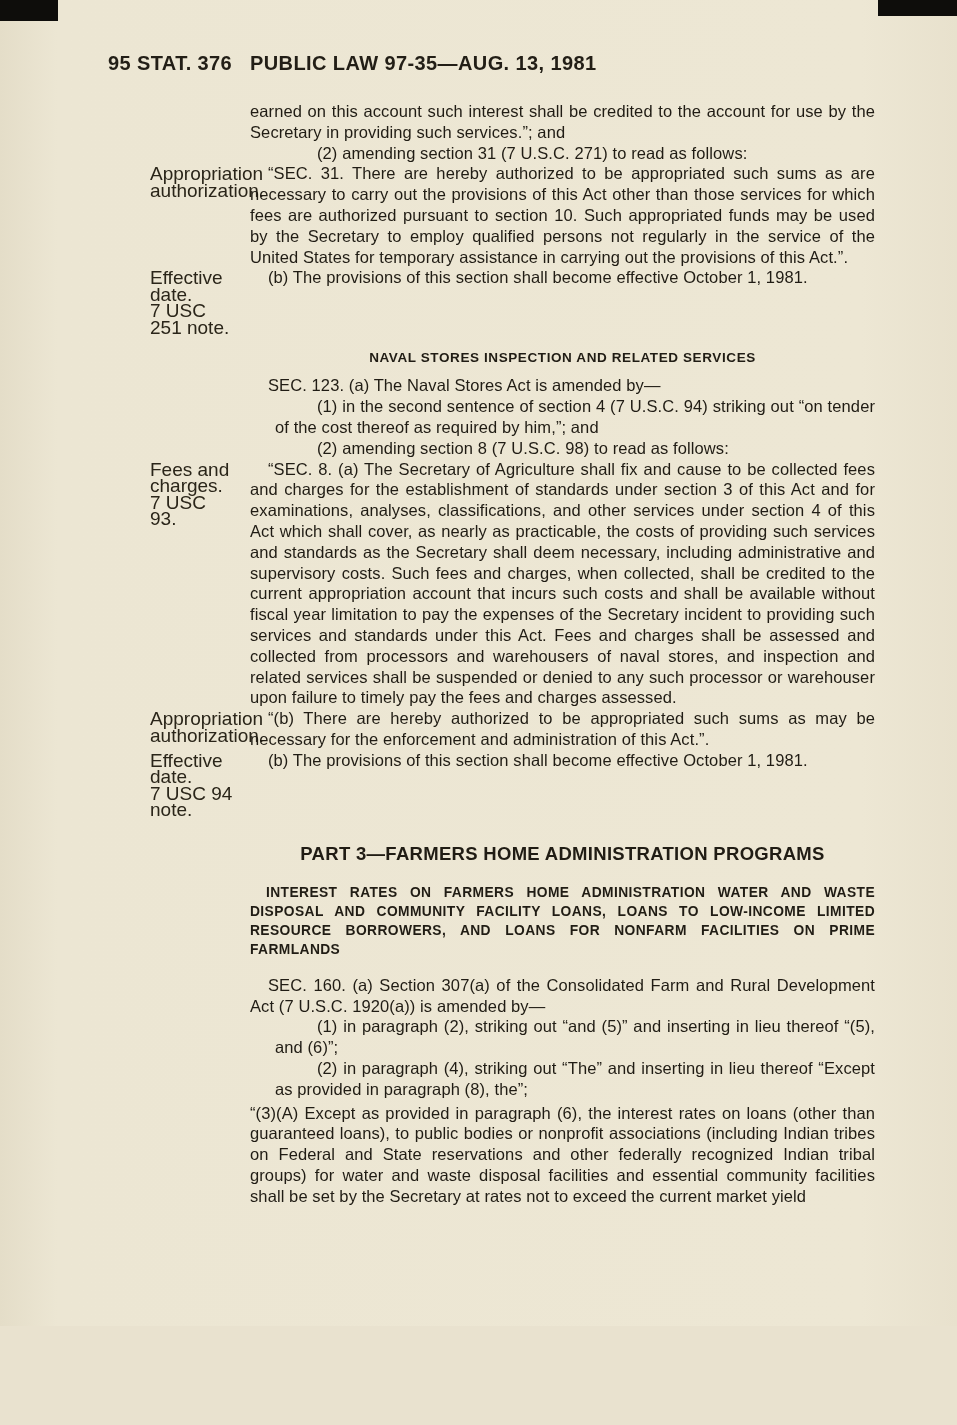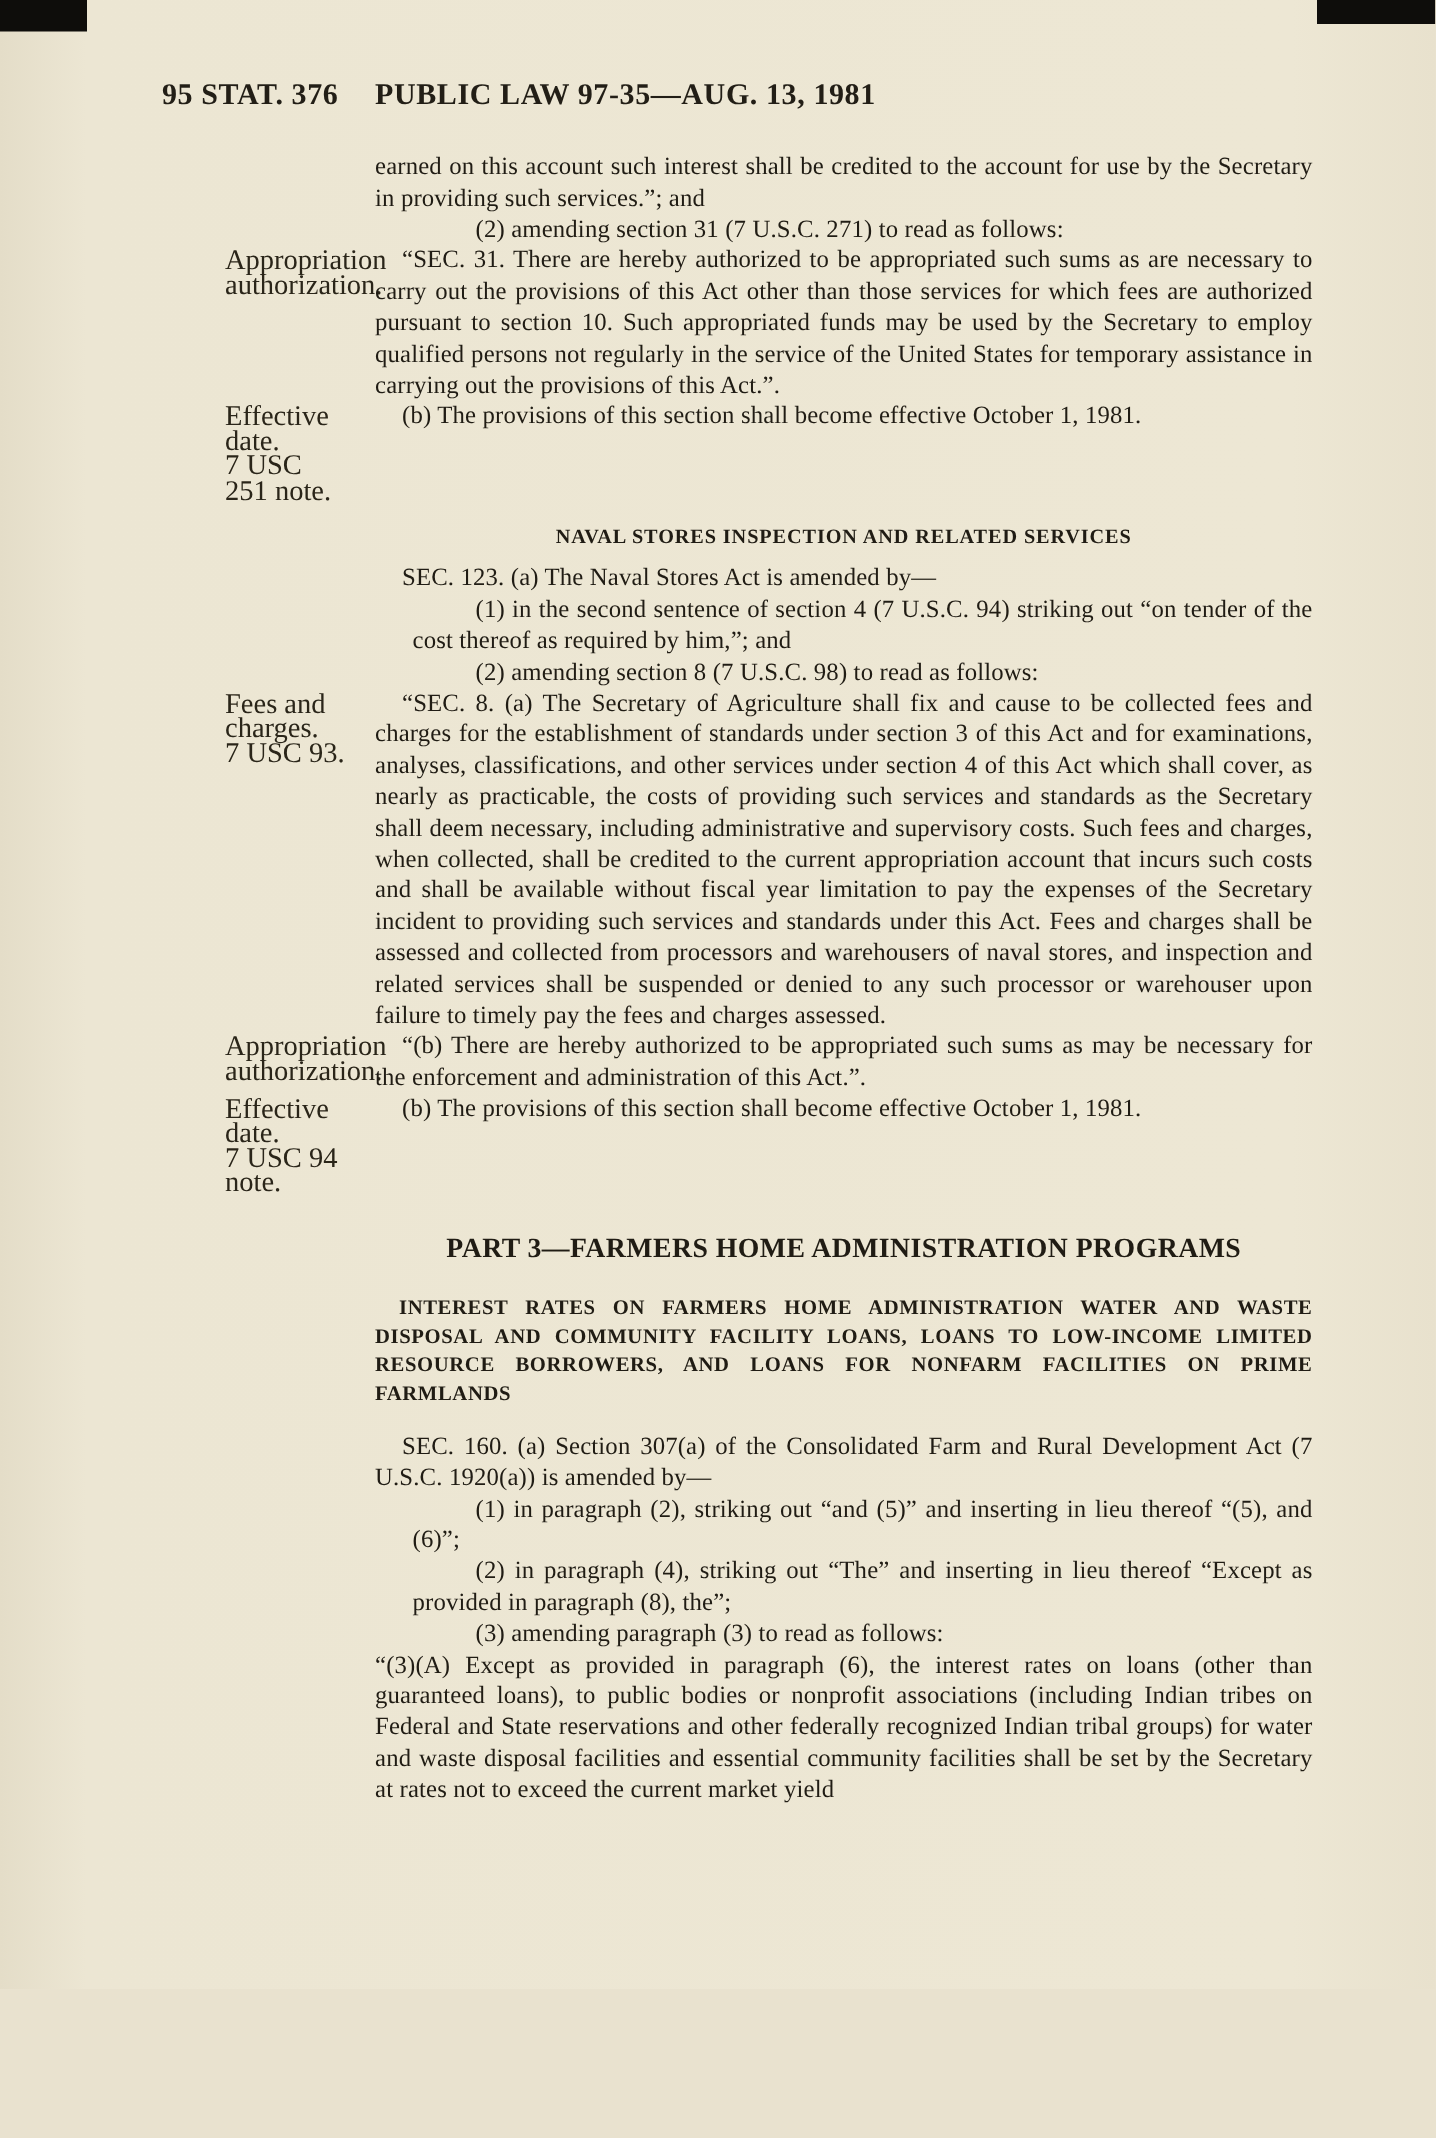--- a/index.html
+++ b/index.html
@@ -3,21 +3,21 @@
 <meta charset="utf-8">
 <style>
   * { margin: 0; padding: 0; box-sizing: border-box; }
   html, body { background: #e9e2cf; }
   .page {
     position: relative;
     width: 957px;
     height: 1326px;
     margin: 0 auto;
     background: linear-gradient(90deg, #e4ddc8 0%, #ece6d3 6%, #ede7d4 90%, #e8e1cd 100%);
-    font-family: Liberation Serif, serif;
+    font-family: Liberation Sans, sans-serif;
     color: #221e16;
     overflow: hidden;
   }
   .scan-mark { position: absolute; background: #0e0d0b; }
   .scan-mark.tl { top: 0; left: 0; width: 58px; height: 21px; }
   .scan-mark.tr { top: 0; right: 0; width: 79px; height: 16px; }
 
   .header-row {
     display: grid;
     grid-template-columns: 142px 1fr;
@@ -165,20 +165,19 @@
       <div class="row">
         <div class="margin-note"></div>
         <div class="block sub">(1) in paragraph (2), striking out “and (5)” and inserting in lieu thereof “(5), and (6)”;</div>
       </div>
       <div class="row">
         <div class="margin-note"></div>
         <div class="block sub">(2) in paragraph (4), striking out “The” and inserting in lieu thereof “Except as provided in paragraph (8), the”;</div>
       </div>
       <div class="row">
         <div class="margin-note"></div>
-        <div class="block sub">(3) amending paragraph (3) to read as follows:</div>
       </div>
       <div class="row">
         <div class="margin-note"></div>
         <div class="block body-noindent">“(3)(A) Except as provided in paragraph (6), the interest rates on loans (other than guaranteed loans), to public bodies or nonprofit associations (including Indian tribes on Federal and State reservations and other federally recognized Indian tribal groups) for water and waste disposal facilities and essential community facilities shall be set by the Secretary at rates not to exceed the current market yield</div>
       </div>
     </div>
 </div>
 
 </body></html>

